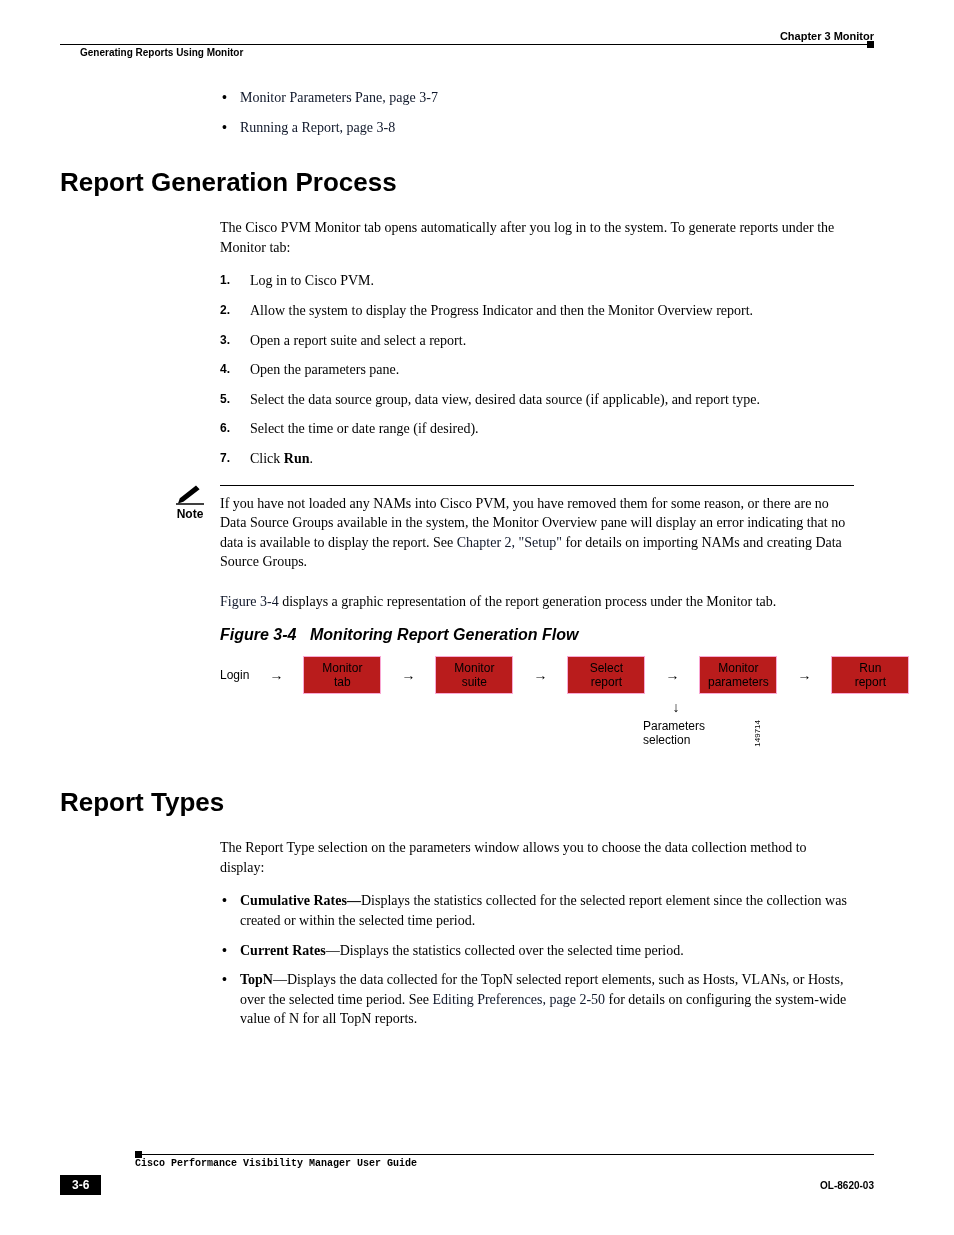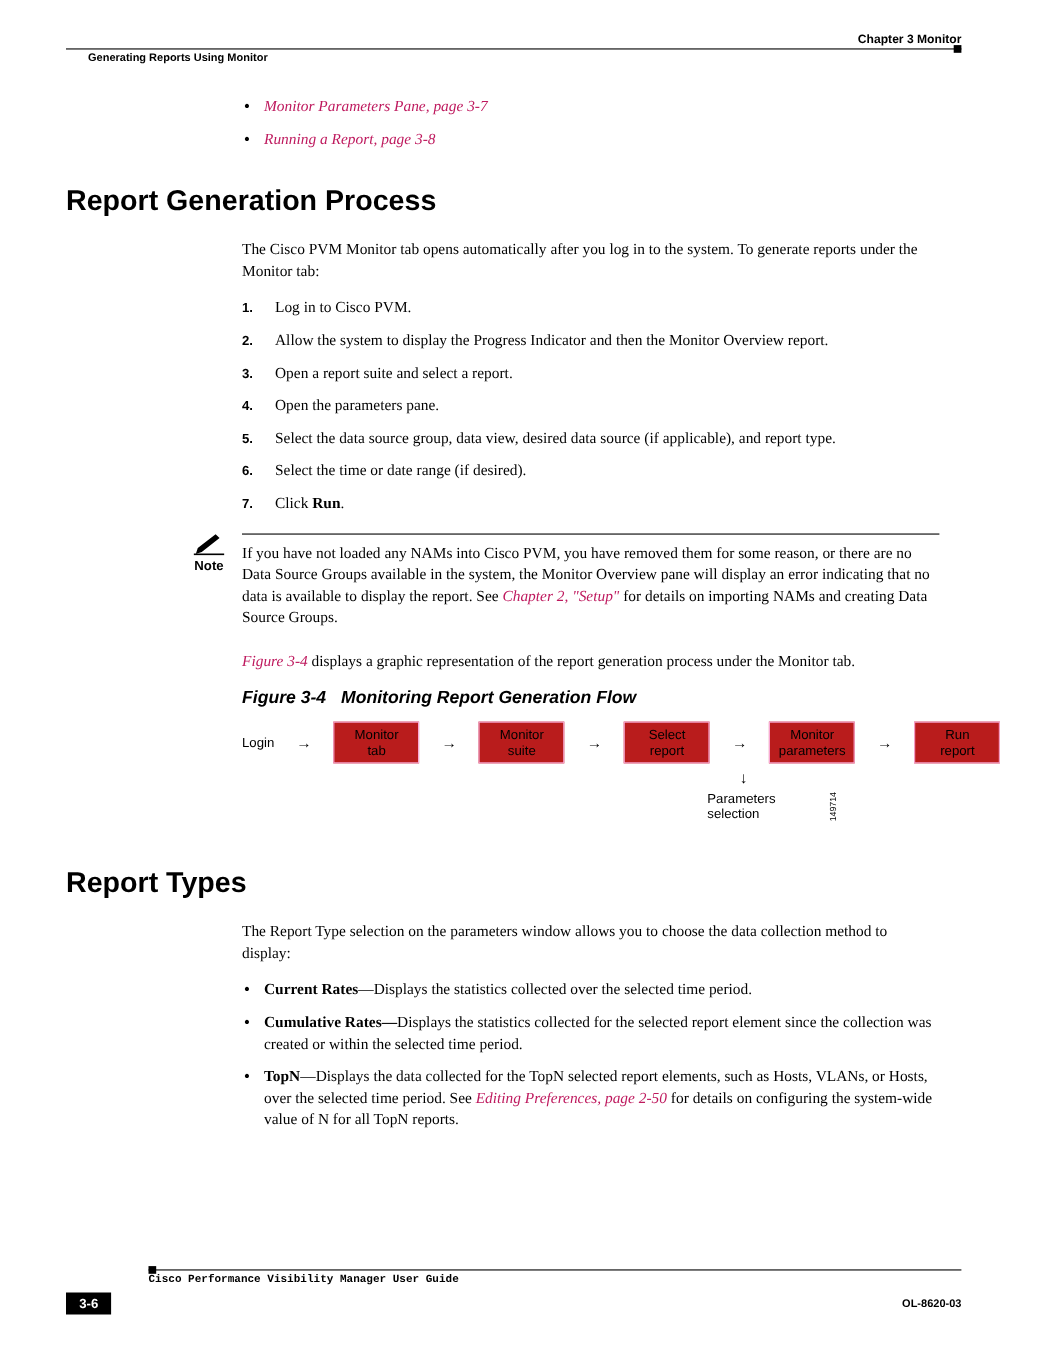--- a/index.html
+++ b/index.html
@@ -61,22 +61,21 @@
     line-height: 1.4;
   }
   ul.bullets li::before {
     content: "•";
     position: absolute;
     left: 2px;
     font-weight: bold;
     font-size: 14px;
   }
   .xref {
-    color: #be185d;
-    font-style: italic;
+    color: #0f172a;
   }
   h2.section {
     font-family: Arial, Helvetica, sans-serif;
     font-size: 26px;
     font-weight: bold;
     margin: 30px 0 20px 0;
   }
   p.body {
     line-height: 1.4;
     margin: 0 0 14px 0;
@@ -304,22 +303,22 @@
       <div class="box" style="min-width:80px;"><span>Parameters</span><br><span>selection</span></div>
       <div class="img-id">149714</div>
     </div>
   </div>
 
   <h2 class="section">Report Types</h2>
 
   <div class="content-block">
     <p class="body">The Report Type selection on the parameters window allows you to choose the data collection method to display:</p>
     <ul class="bullets">
+      <li><b>Cumulative Rates—</b><span>Displays the statistics collected for the selected report element since the collection was created or within the selected time period.</span></li>
       <li><b>Current Rates</b><span>—Displays the statistics collected over the selected time period.</span></li>
-      <li><b>Cumulative Rates—</b><span>Displays the statistics collected for the selected report element since the collection was created or within the selected time period.</span></li>
       <li><b>TopN</b><span>—Displays the data collected for the TopN selected report elements, such as Hosts, VLANs, or Hosts, over the selected time period. See </span><span class="xref">Editing Preferences, page 2-50</span><span> for details on configuring the system-wide value of N for all TopN reports.</span></li>
     </ul>
   </div>
 
   <div class="footer">
     <div class="footer-rule"></div>
     <div class="footer-title">Cisco Performance Visibility Manager User Guide</div>
     <div class="footer-bottom">
       <div class="page-num-box">3-6</div>
       <div class="footer-doc">OL-8620-03</div>

